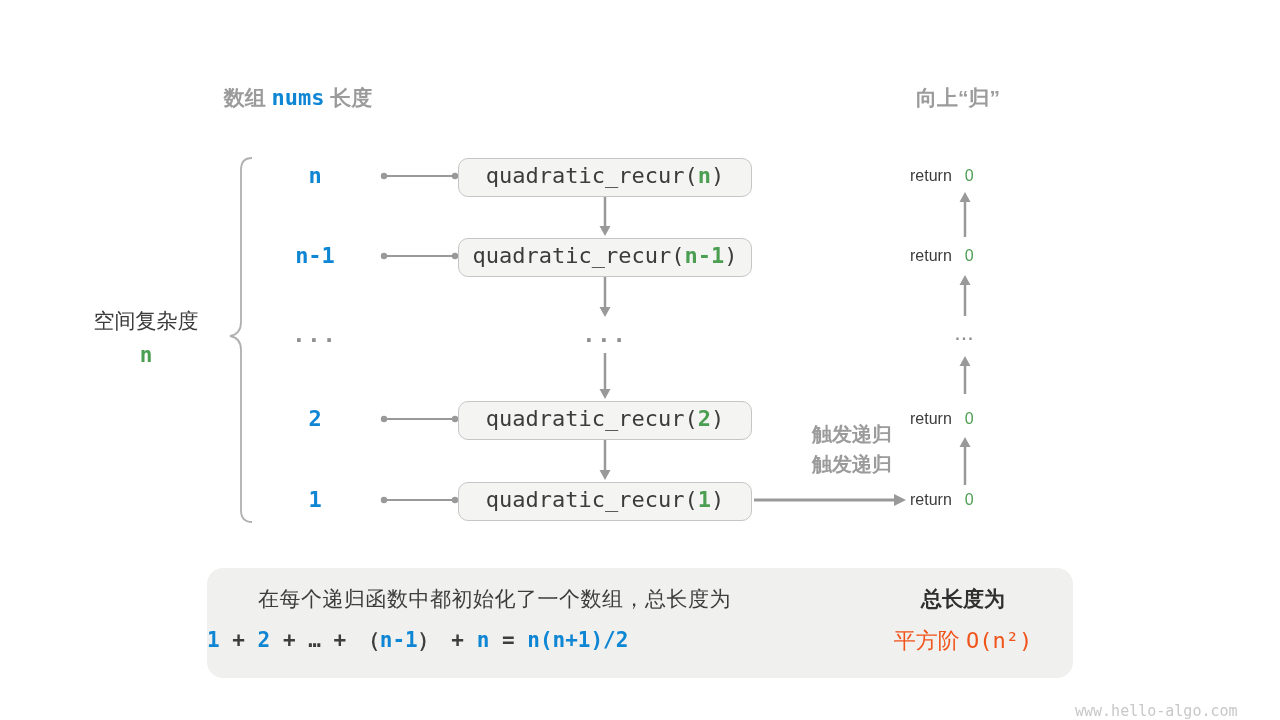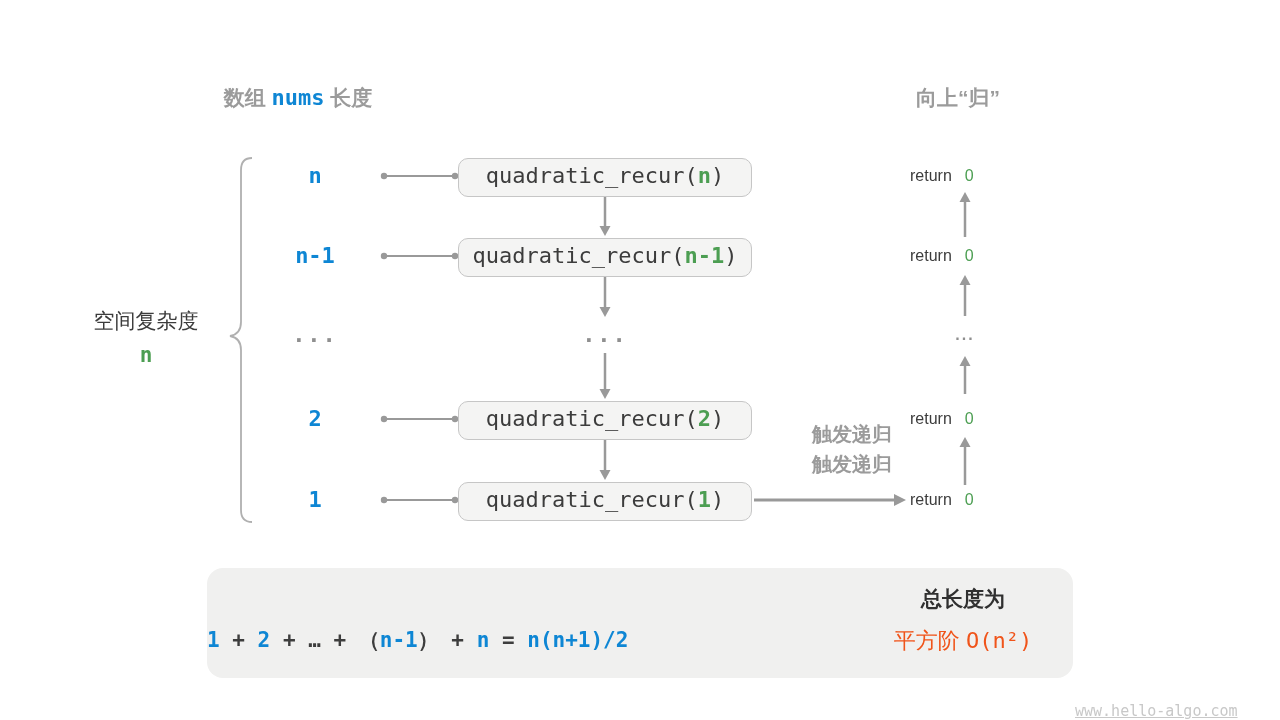--- a/index.html
+++ b/index.html
@@ -68,21 +68,21 @@
        font-weight:bold;line-height:30px;white-space:nowrap;}
   .tok-blue{color:var(--blue);}
   .tok-dark{color:#3d3d3d;}
   .space-title{position:absolute;left:858px;top:560px;width:210px;text-align:center;
        font-size:21px;font-weight:bold;color:#303030;line-height:28px;}
   .space-value{position:absolute;left:843px;top:601px;width:240px;text-align:center;
        font-size:22px;font-weight:normal;color:var(--orange);line-height:30px;white-space:nowrap;}
   .space-value .code{font-size:22px;}
 
   .footer{position:absolute;left:1075px;top:677px;font-family:"DejaVu Sans Mono","Liberation Mono",monospace;
-       font-size:15px;color:var(--light);white-space:nowrap;text-decoration:underline;}
+       font-size:15px;color:var(--light);white-space:nowrap;}
 
   .ln{stroke:var(--arrow);stroke-width:2.5;}
   .ln-thin{stroke:var(--arrow);stroke-width:2;}
   .ln-thick{stroke:var(--arrow);stroke-width:3;}
   .hd{fill:var(--arrow);stroke:none;}
   .dot{fill:var(--arrow);stroke:none;}
   .brace{stroke:#b0b0b0;stroke-width:1.8;fill:none;}
 </style>
 </head>
 <body>
@@ -181,18 +181,19 @@
   <div class="sizelabel r5">1</div>
   <div class="callbox r5"><span class="code darkc">quadratic_recur(</span><span class="code b green">1</span><span class="code darkc">)</span></div>
   <div class="ret r5"><span>return</span><span class="zero">0</span></div>
 
   <div class="base-note">
     <div>触发递归</div>
     <div>触发递归</div>
   </div>
 
   <div class="panel"></div>
+  <div class="panel-desc">在每个递归函数中都初始化了一个数组，总长度为</div>
   <div class="panel-formula"><span class="tok-blue">1</span><span class="tok-dark"> + </span><span class="tok-blue">2</span><span class="tok-dark"> + </span><span class="tok-dark">…</span><span class="tok-dark"> + </span><span class="tok-dark">（</span><span class="tok-blue">n-1</span><span class="tok-dark">）</span><span class="tok-dark"> + </span><span class="tok-blue">n</span><span class="tok-dark"> = </span><span class="tok-blue">n(n+1)/2</span></div>
   <div class="space-title">总长度为</div>
   <div class="space-value"><span>平方阶</span>&nbsp;<span class="code">O(n²)</span></div>
 
   <div class="footer">www.hello-algo.com</div>
 </div>
 
 </body></html>

